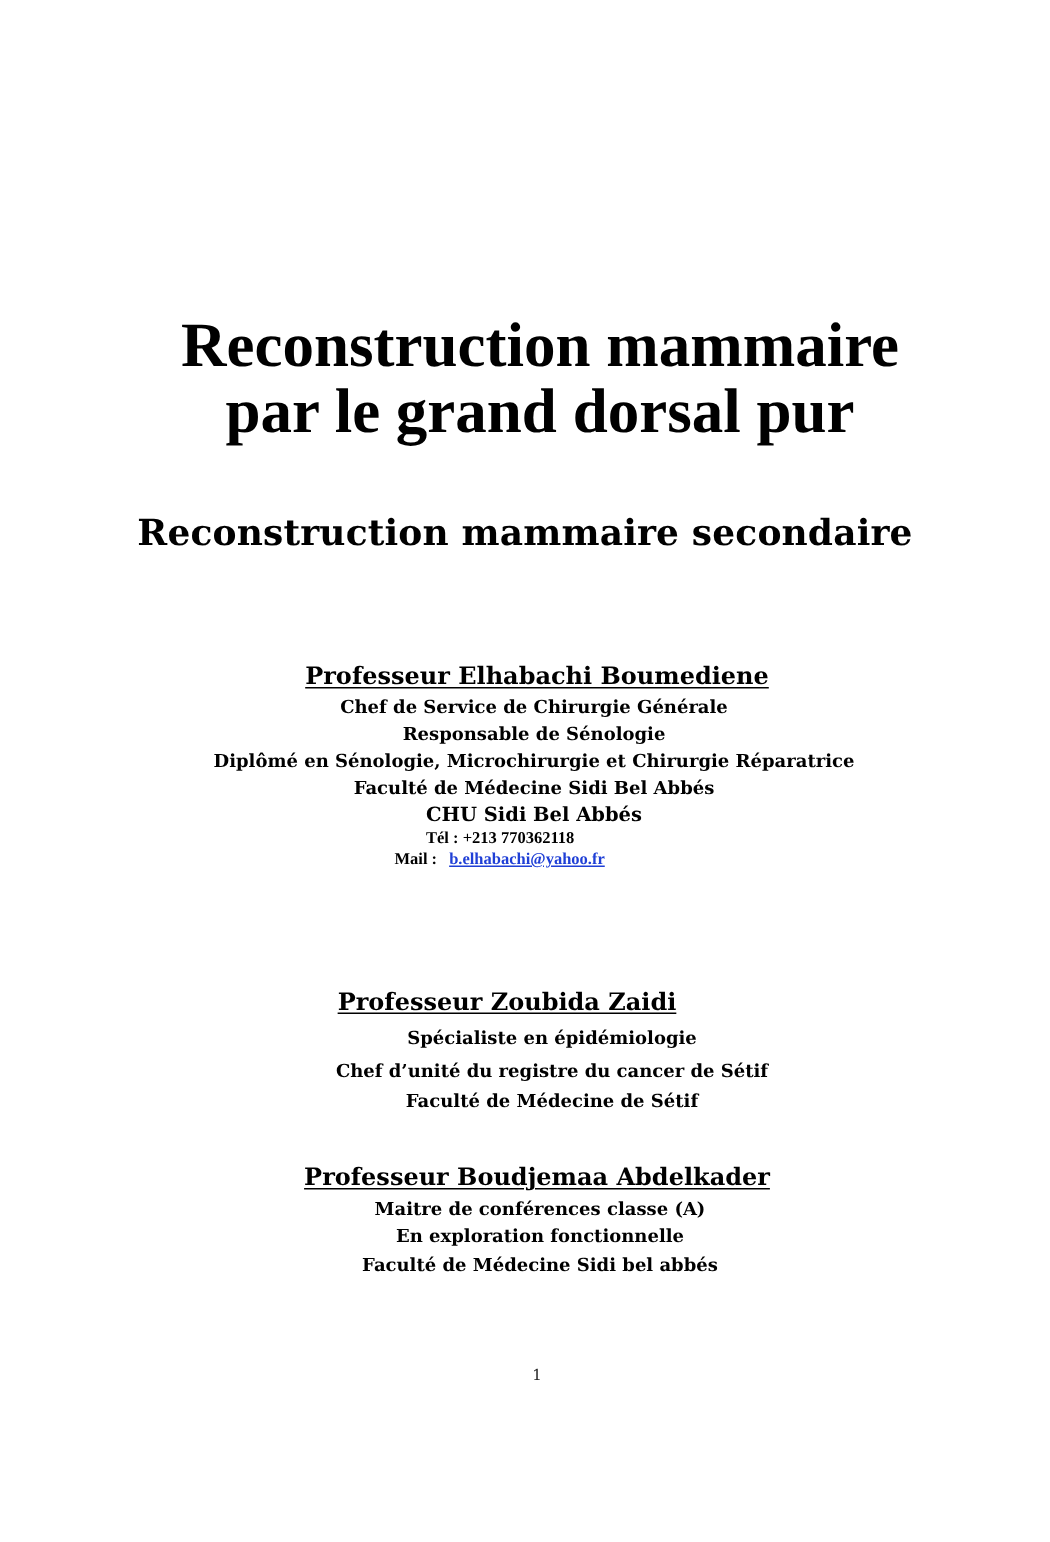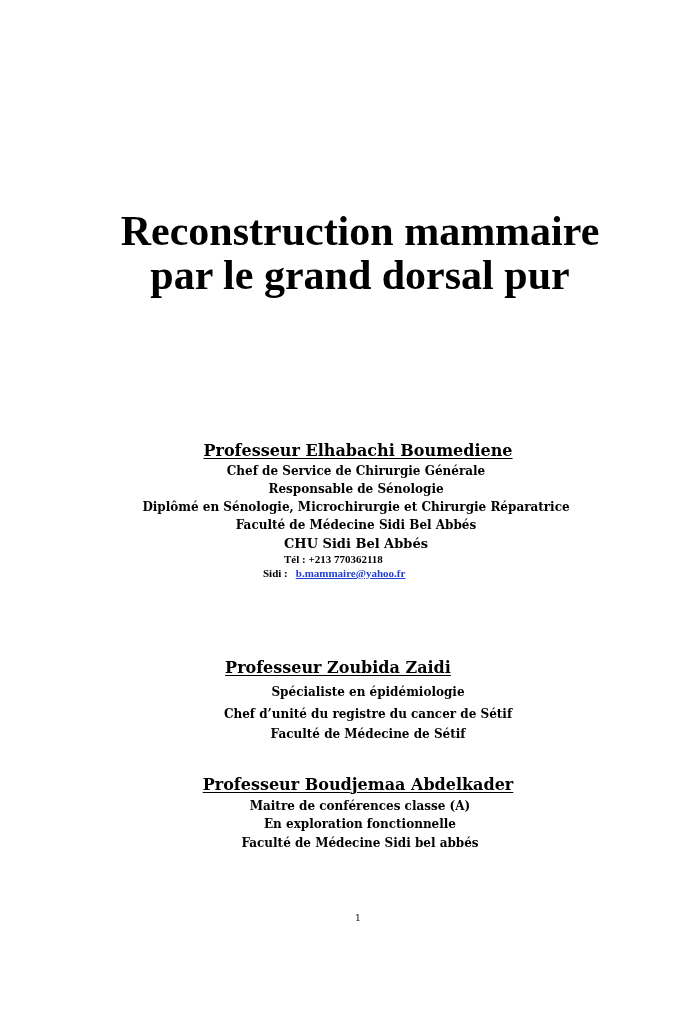--- a/index.html
+++ b/index.html
@@ -76,30 +76,31 @@
     }
   </style>
 </head>
 <body>
 
 <div class="page">
 
   <div class="line title" style="top:210px;">Reconstruction mammaire</div>
   <div class="line title" style="top:254px;">par le grand dorsal pur</div>
 
+  <div class="line subtitle" style="top:343px;">Reconstruction mammaire secondaire</div>
 
   <div class="line prof-name" style="top:443px; left:8px;">Professeur Elhabachi Boumediene</div>
   <div class="line prof-detail" style="top:465px; left:6px;">Chef de Service de Chirurgie Générale</div>
   <div class="line prof-detail" style="top:483px; left:6px;">Responsable de Sénologie</div>
   <div class="line prof-detail" style="top:501px; left:6px;">Diplômé en Sénologie, Microchirurgie et Chirurgie Réparatrice</div>
   <div class="line prof-detail" style="top:519px; left:6px;">Faculté de Médecine Sidi Bel Abbés</div>
   <div class="line prof-detail lg" style="top:537px; left:6px;">CHU Sidi Bel Abbés</div>
   <div class="line contact" style="top:554px; left:284px; width:auto;">Tél : +213 770362118</div>
   <div class="line contact" style="top:568px; left:263px; width:auto;">
-    <span>Sidi :</span><a>b.mammaire@yahoo.fr</a>
+    <span>Mail :</span><a>b.elhabachi@yahoo.fr</a>
   </div>
 
   <div class="line prof-name" style="top:660px; left:-12px;">Professeur Zoubida Zaidi</div>
   <div class="line prof-detail" style="top:686px; left:18px;">Spécialiste en épidémiologie</div>
   <div class="line prof-detail" style="top:708px; left:18px;">Chef d’unité du registre du cancer de Sétif</div>
   <div class="line prof-detail" style="top:728px; left:18px;">Faculté de Médecine de Sétif</div>
 
   <div class="line prof-name" style="top:777px; left:8px;">Professeur Boudjemaa Abdelkader</div>
   <div class="line prof-detail" style="top:800px; left:10px;">Maitre de conférences classe (A)</div>
   <div class="line prof-detail" style="top:818px; left:10px;">En exploration fonctionnelle</div>

